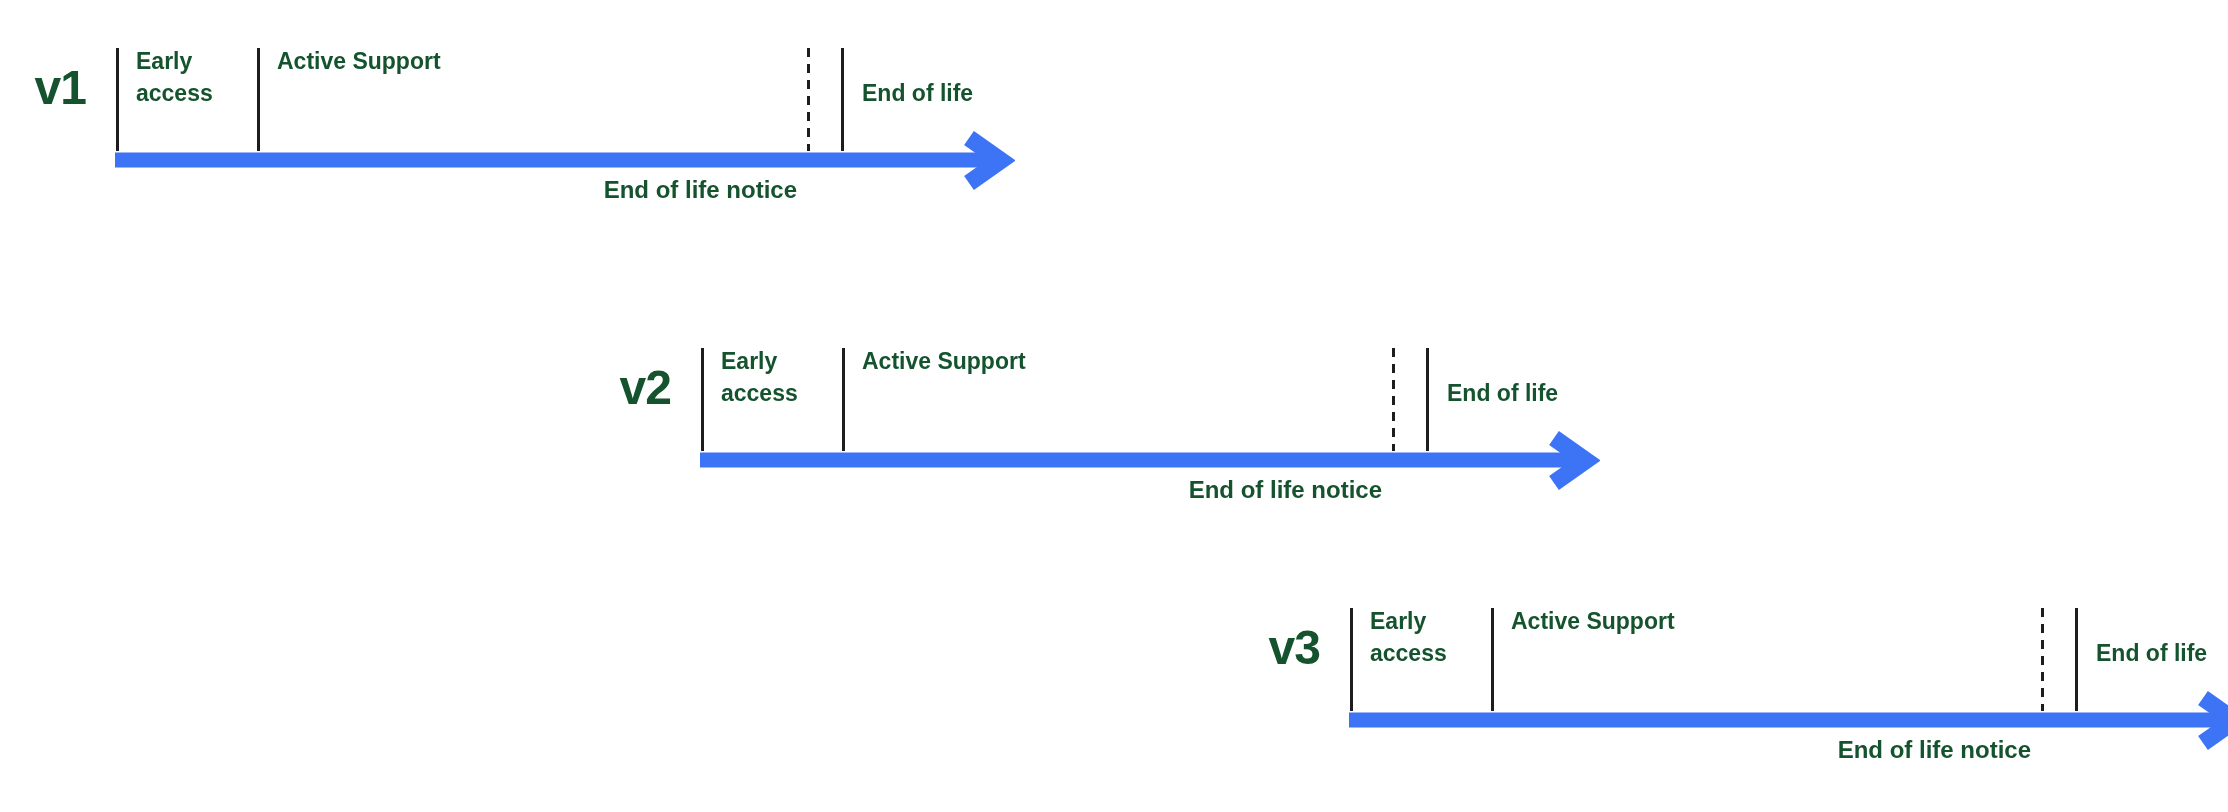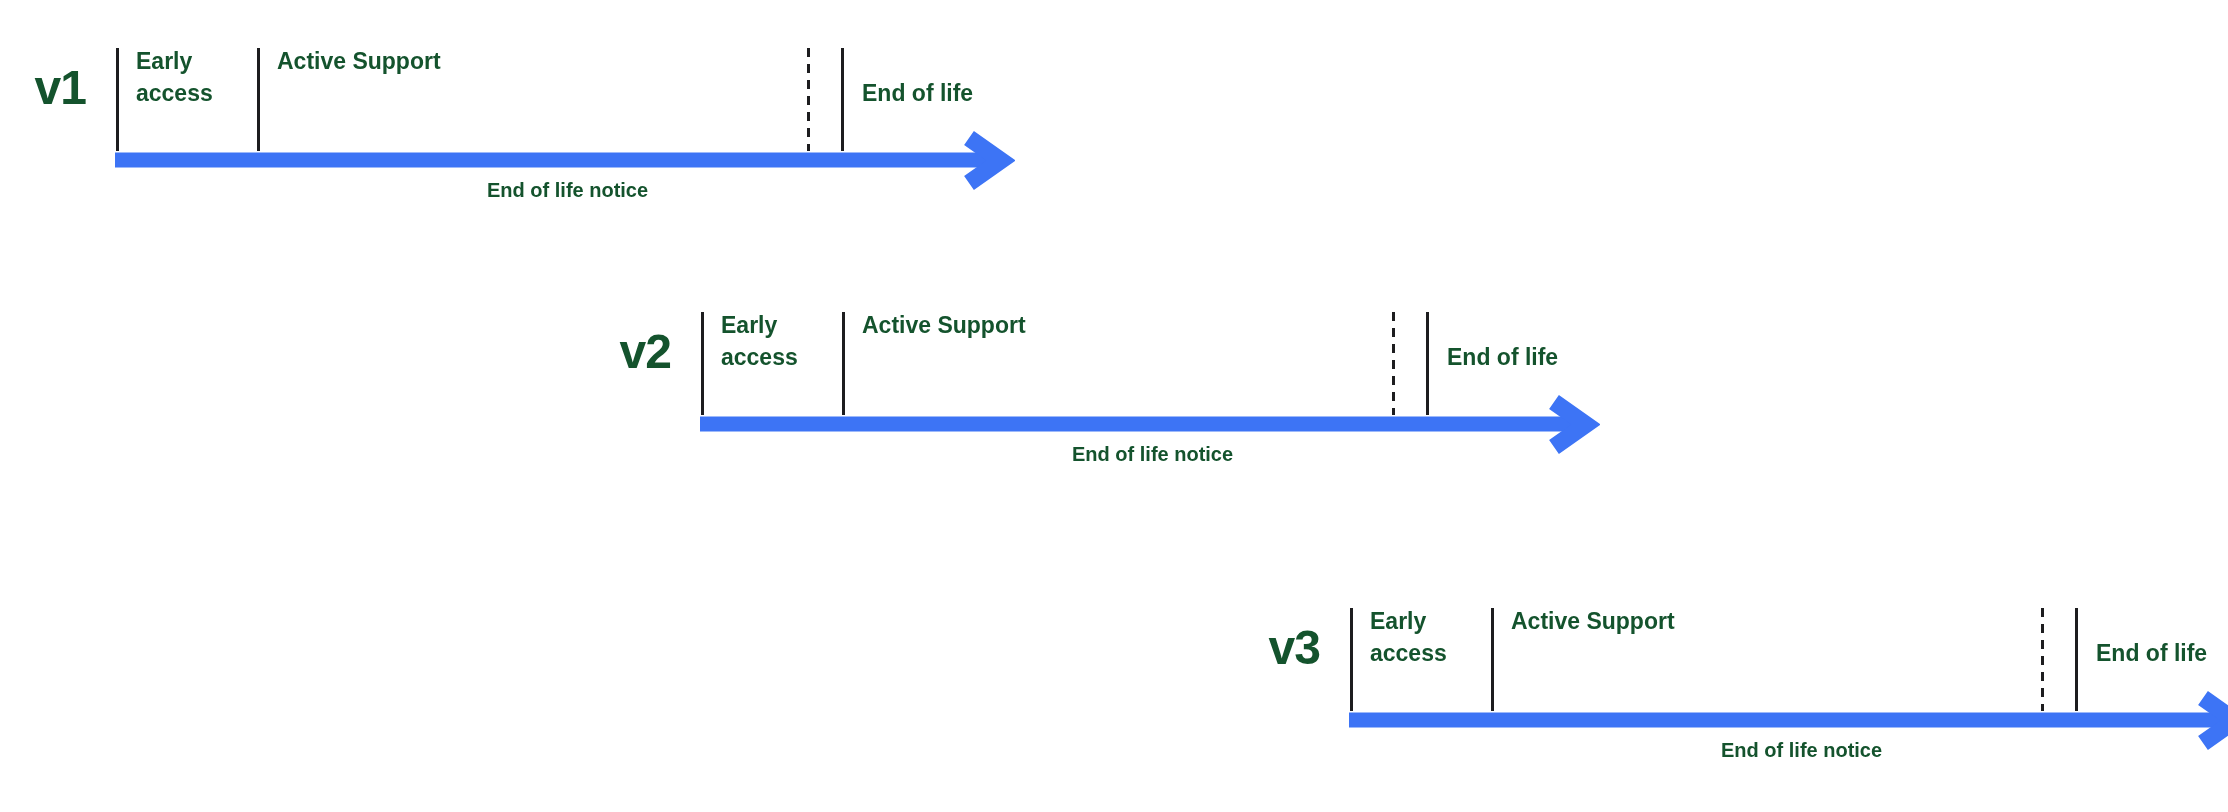--- a/index.html
+++ b/index.html
@@ -9,21 +9,21 @@
     width: 2228px;
     height: 812px;
     background: #ffffff;
     overflow: hidden;
     font-family: "Liberation Sans", sans-serif;
     font-weight: 700;
     color: #14532d;
   }
   .row { position: absolute; width: 940px; height: 175px; }
   .row-v1 { left: 117px; top: 48px; }
-  .row-v2 { left: 702px; top: 312px; }
+  .row-v2 { left: 702px; top: 348px; }
   .row-v3 { left: 1351px; top: 608px; }
 
   .version {
     position: absolute;
     left: -125px;
     top: 13px;
     width: 94px;
     text-align: right;
     font-size: 48px;
     line-height: 54px;
@@ -56,22 +56,22 @@
     white-space: pre-line;
   }
   .label-early  { left: 19px;  top: -3px; width: 108px; }
   .label-active { left: 160px; top: -3px; width: 320px; white-space: nowrap; }
   .label-eol    { left: 745px; top: -3px; width: 220px; white-space: nowrap; margin-top: 32px; }
   .label-notice {
     position: absolute;
     left: 370px;
     top: 124px;
     width: 310px;
-    text-align: left;
-    font-size: 20px;
+    text-align: right;
+    font-size: 24px;
     line-height: 36px;
     white-space: nowrap;
   }
 
   .arrow { position: absolute; left: -2px; top: 76px; }
 </style>
 </head>
 <body>
 
 <div class="canvas">

